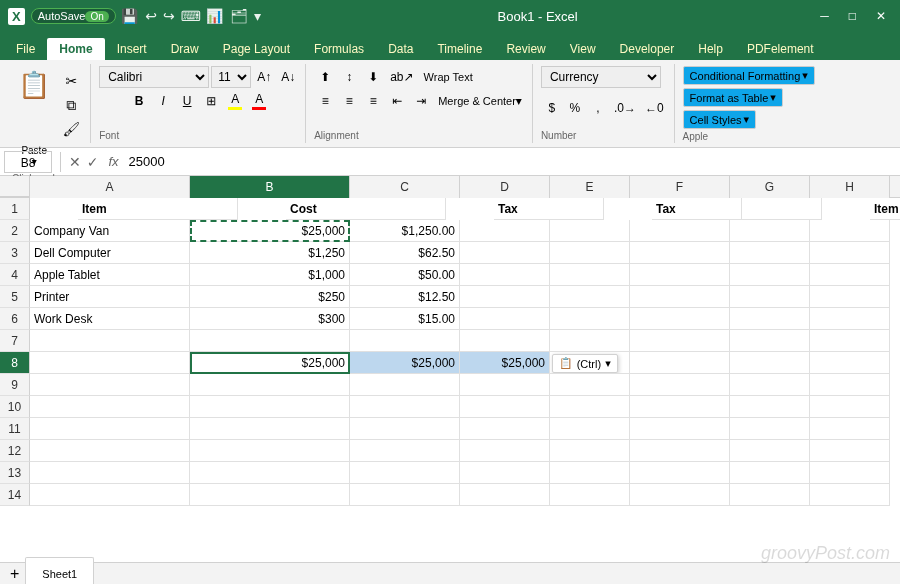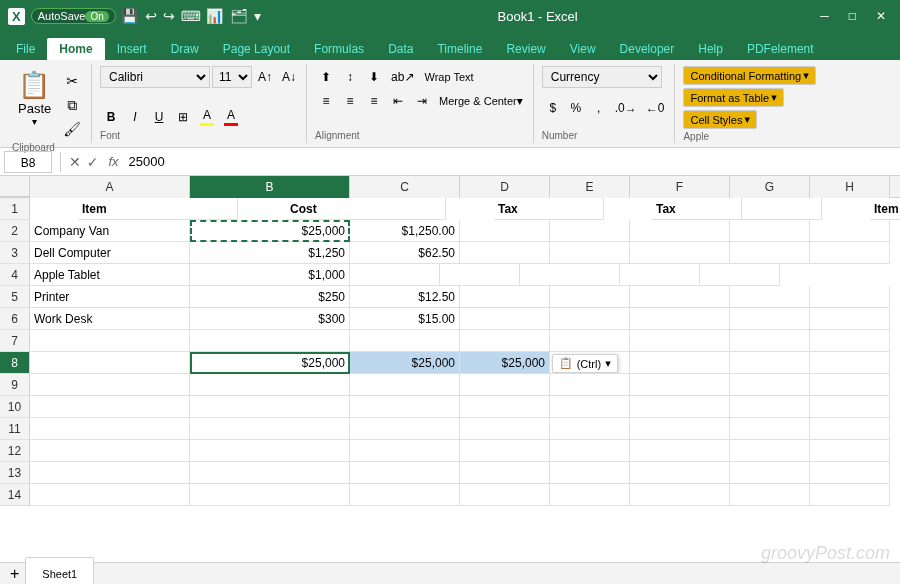--- a/index.html
+++ b/index.html
@@ -40,21 +40,21 @@
     
     .ribbon-tabs {
       background: #217346;
       display: flex;
       height: 28px;
       align-items: flex-end;
       padding: 0 4px;
     }
     .ribbon-tab {
       padding: 4px 12px;
-      color: #5eead4;
+      color: #fef9c3;
       font-size: 12px;
       cursor: pointer;
       border-radius: 2px 2px 0 0;
     }
     .ribbon-tab.active {
       background: white;
       color: #217346;
       font-weight: 600;
     }
 
@@ -143,21 +143,21 @@
     .align-row { display: flex; gap: 2px; }
     .number-format-select {
       width: 120px;
       height: 22px;
       border: 1px solid #ccc;
       font-size: 12px;
       padding: 0 4px;
     }
     .number-btns { display: flex; gap: 1px; }
     .styles-btn {
-      background: #eab308;
+      background: #0ea5e9;
       border: 1px solid #ccc;
       border-radius: 2px;
       padding: 2px 6px;
       font-size: 11px;
       cursor: pointer;
       white-space: nowrap;
     }
 
     
     .formula-bar {
@@ -367,35 +367,35 @@
     <div class="ribbon-tab">PDFelement</div>
   </div>
 
   <div class="ribbon">
 
     <div class="ribbon-group">
       <div class="ribbon-group-content">
         <div class="paste-btn">
           <div style="display:flex;flex-direction:column;align-items:center;">
             <span style="font-size:26px;">📋</span>
-            <span style="font-size:13px;">Paste</span>
+            <span style="font-size:10px;margin-top:44px;">Paste</span>
           </div>
           <span style="font-size:10px;">▾</span>
         </div>
         <div style="display:flex;flex-direction:column;gap:2px;padding-top:4px;">
           <button class="ribbon-btn" style="font-size:14px;">✂</button>
           <button class="ribbon-btn" style="font-size:14px;">⧉</button>
           <button class="ribbon-btn" style="font-size:14px;">🖌</button>
         </div>
       </div>
       <div class="ribbon-group-label">Clipboard</div>
     </div>
 
     <div class="ribbon-group">
-      <div class="ribbon-group-content" style="flex-direction:column;gap:18px;">
+      <div class="ribbon-group-content" style="flex-direction:column;gap:2px;align-items:center;">
         <div class="font-row">
           <select class="font-select">
             <option>Calibri</option>
           </select>
           <select class="font-size-select">
             <option>11</option>
           </select>
           <button class="ribbon-btn">A↑</button>
           <button class="ribbon-btn">A↓</button>
         </div>
@@ -554,20 +554,21 @@
           <div class="cell col-d"></div>
           <div class="cell col-e"></div>
           <div class="cell col-f"></div>
           <div class="cell col-g"></div>
           <div class="cell col-h"></div>
         </div>
 
         <div class="grid-row">
           <div class="cell col-a">Apple Tablet</div>
           <div class="cell col-b right">$1,000</div>
+          <div class="cell col-c right">$50.00</div>
           <div class="cell col-d"></div>
           <div class="cell col-e"></div>
           <div class="cell col-f"></div>
           <div class="cell col-g"></div>
           <div class="cell col-h"></div>
         </div>
 
         <div class="grid-row">
           <div class="cell col-a">Printer</div>
           <div class="cell col-b right">$250</div>

